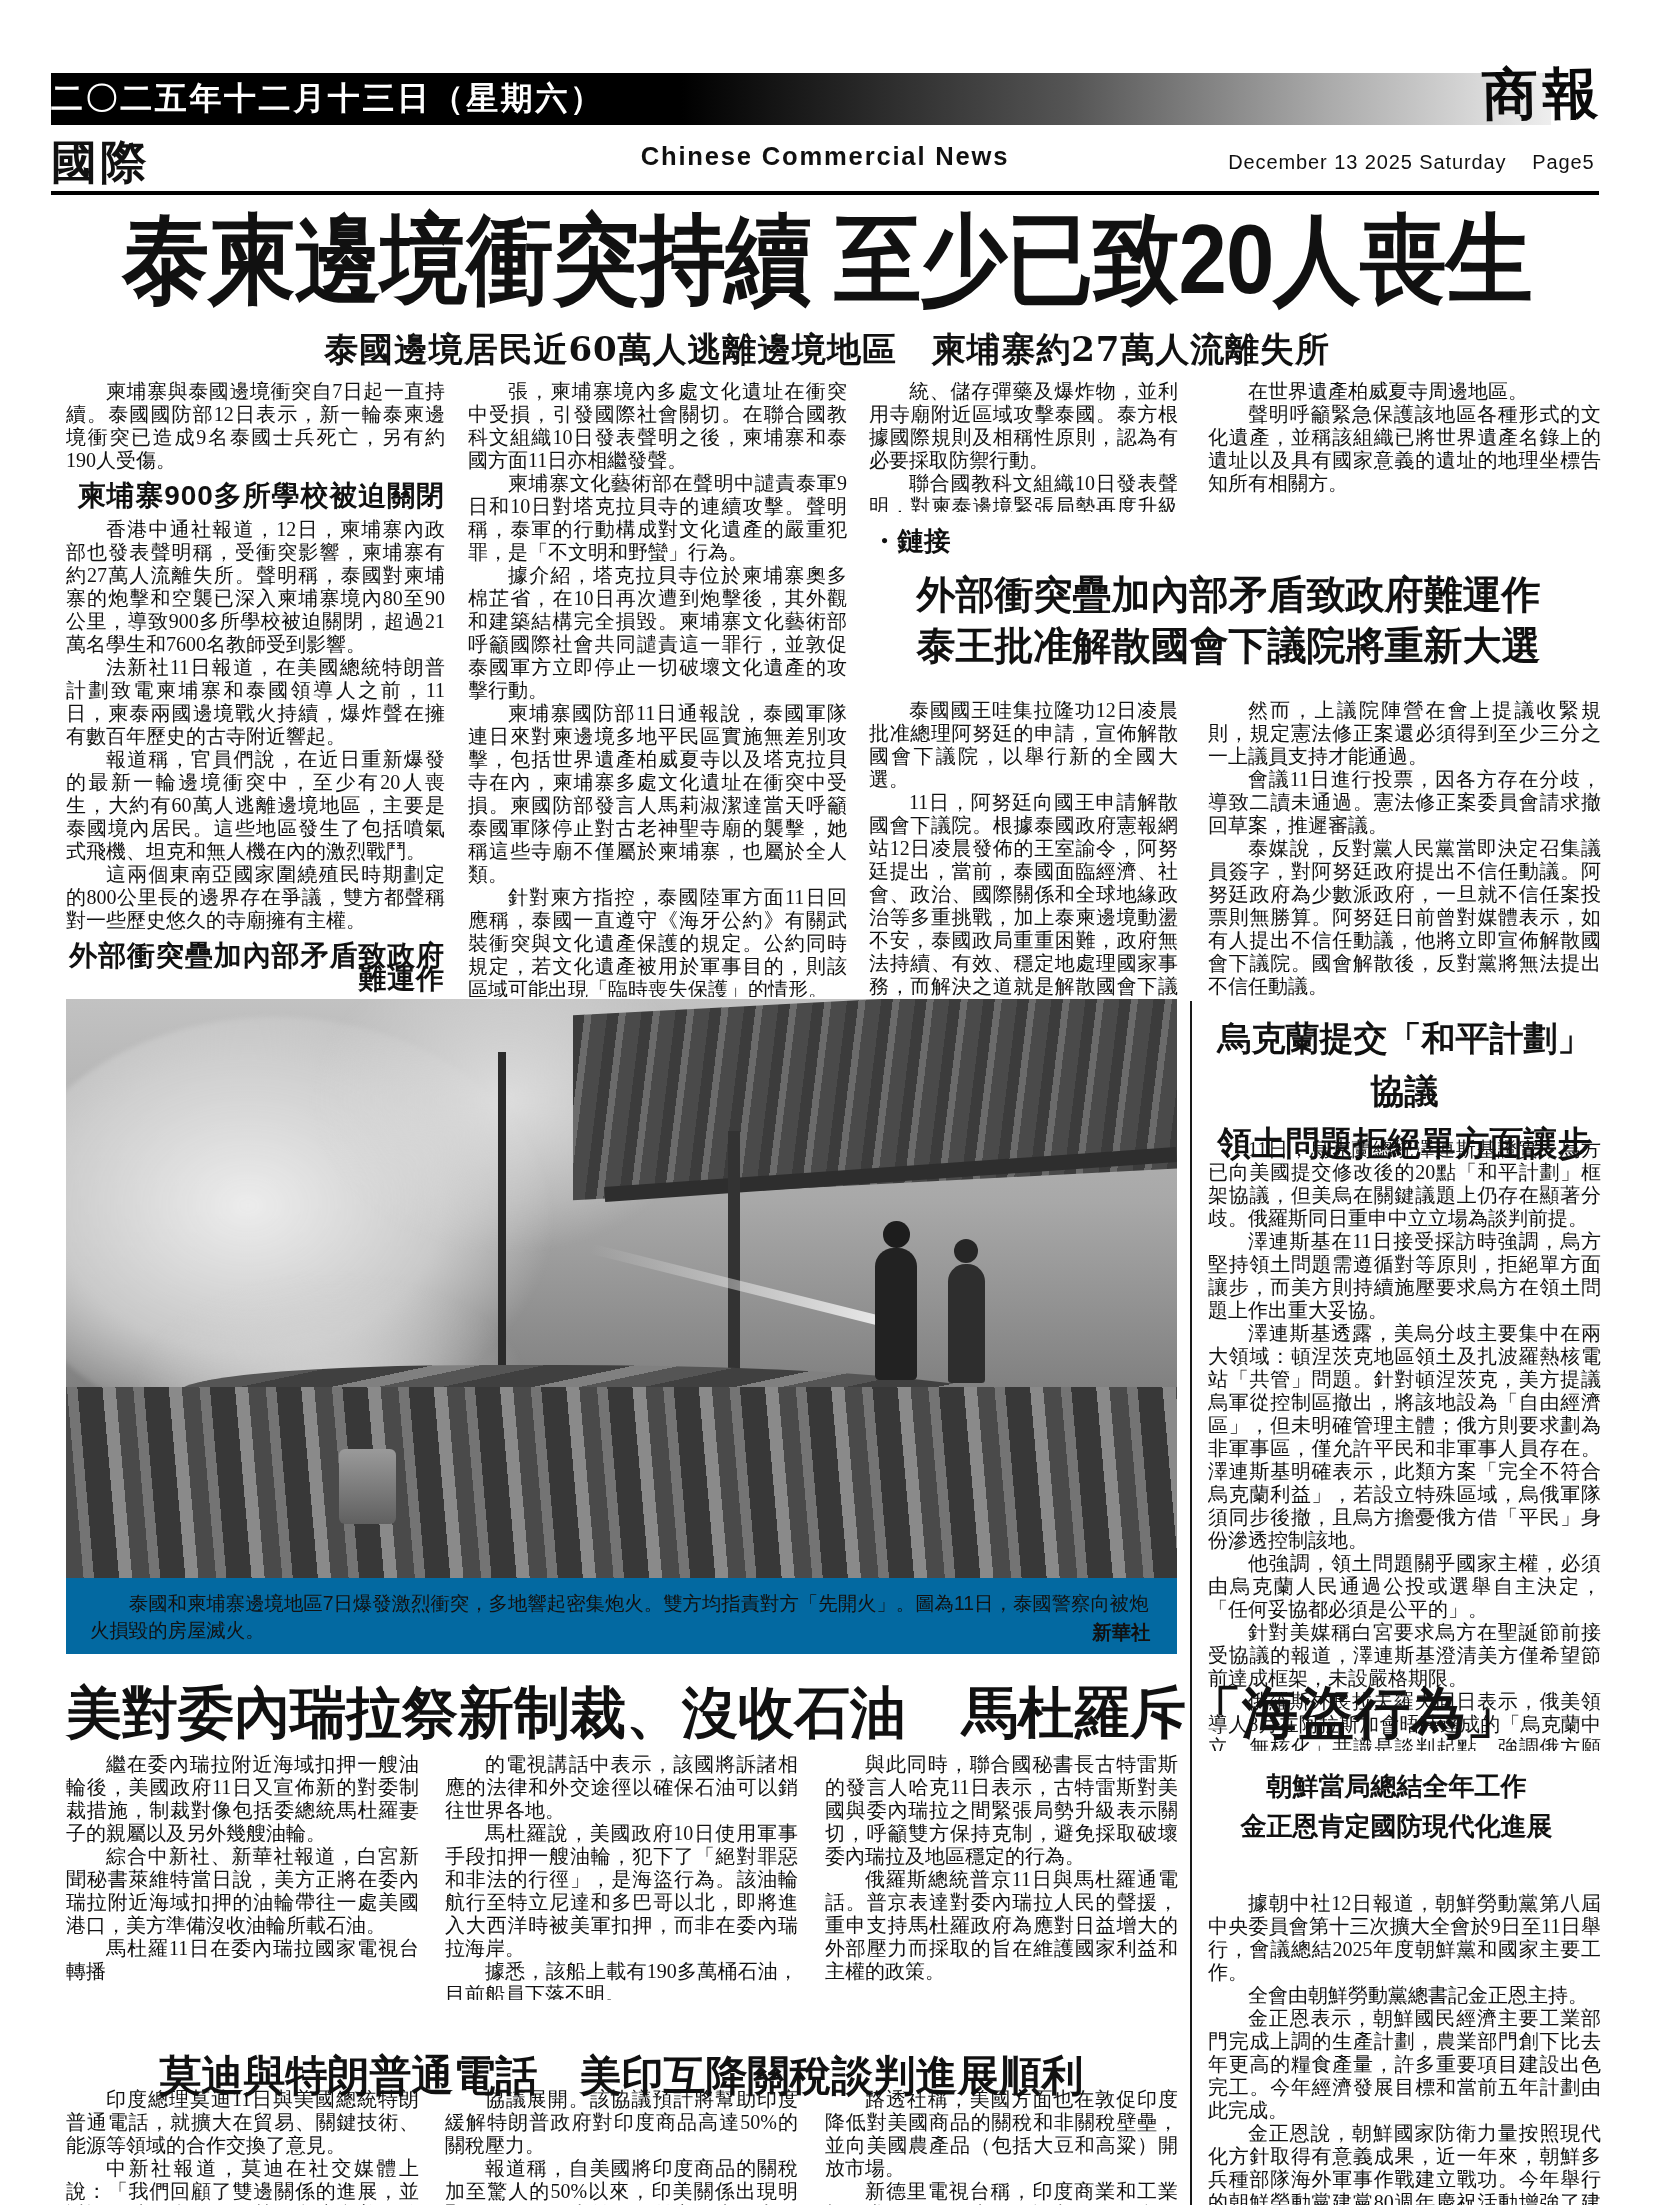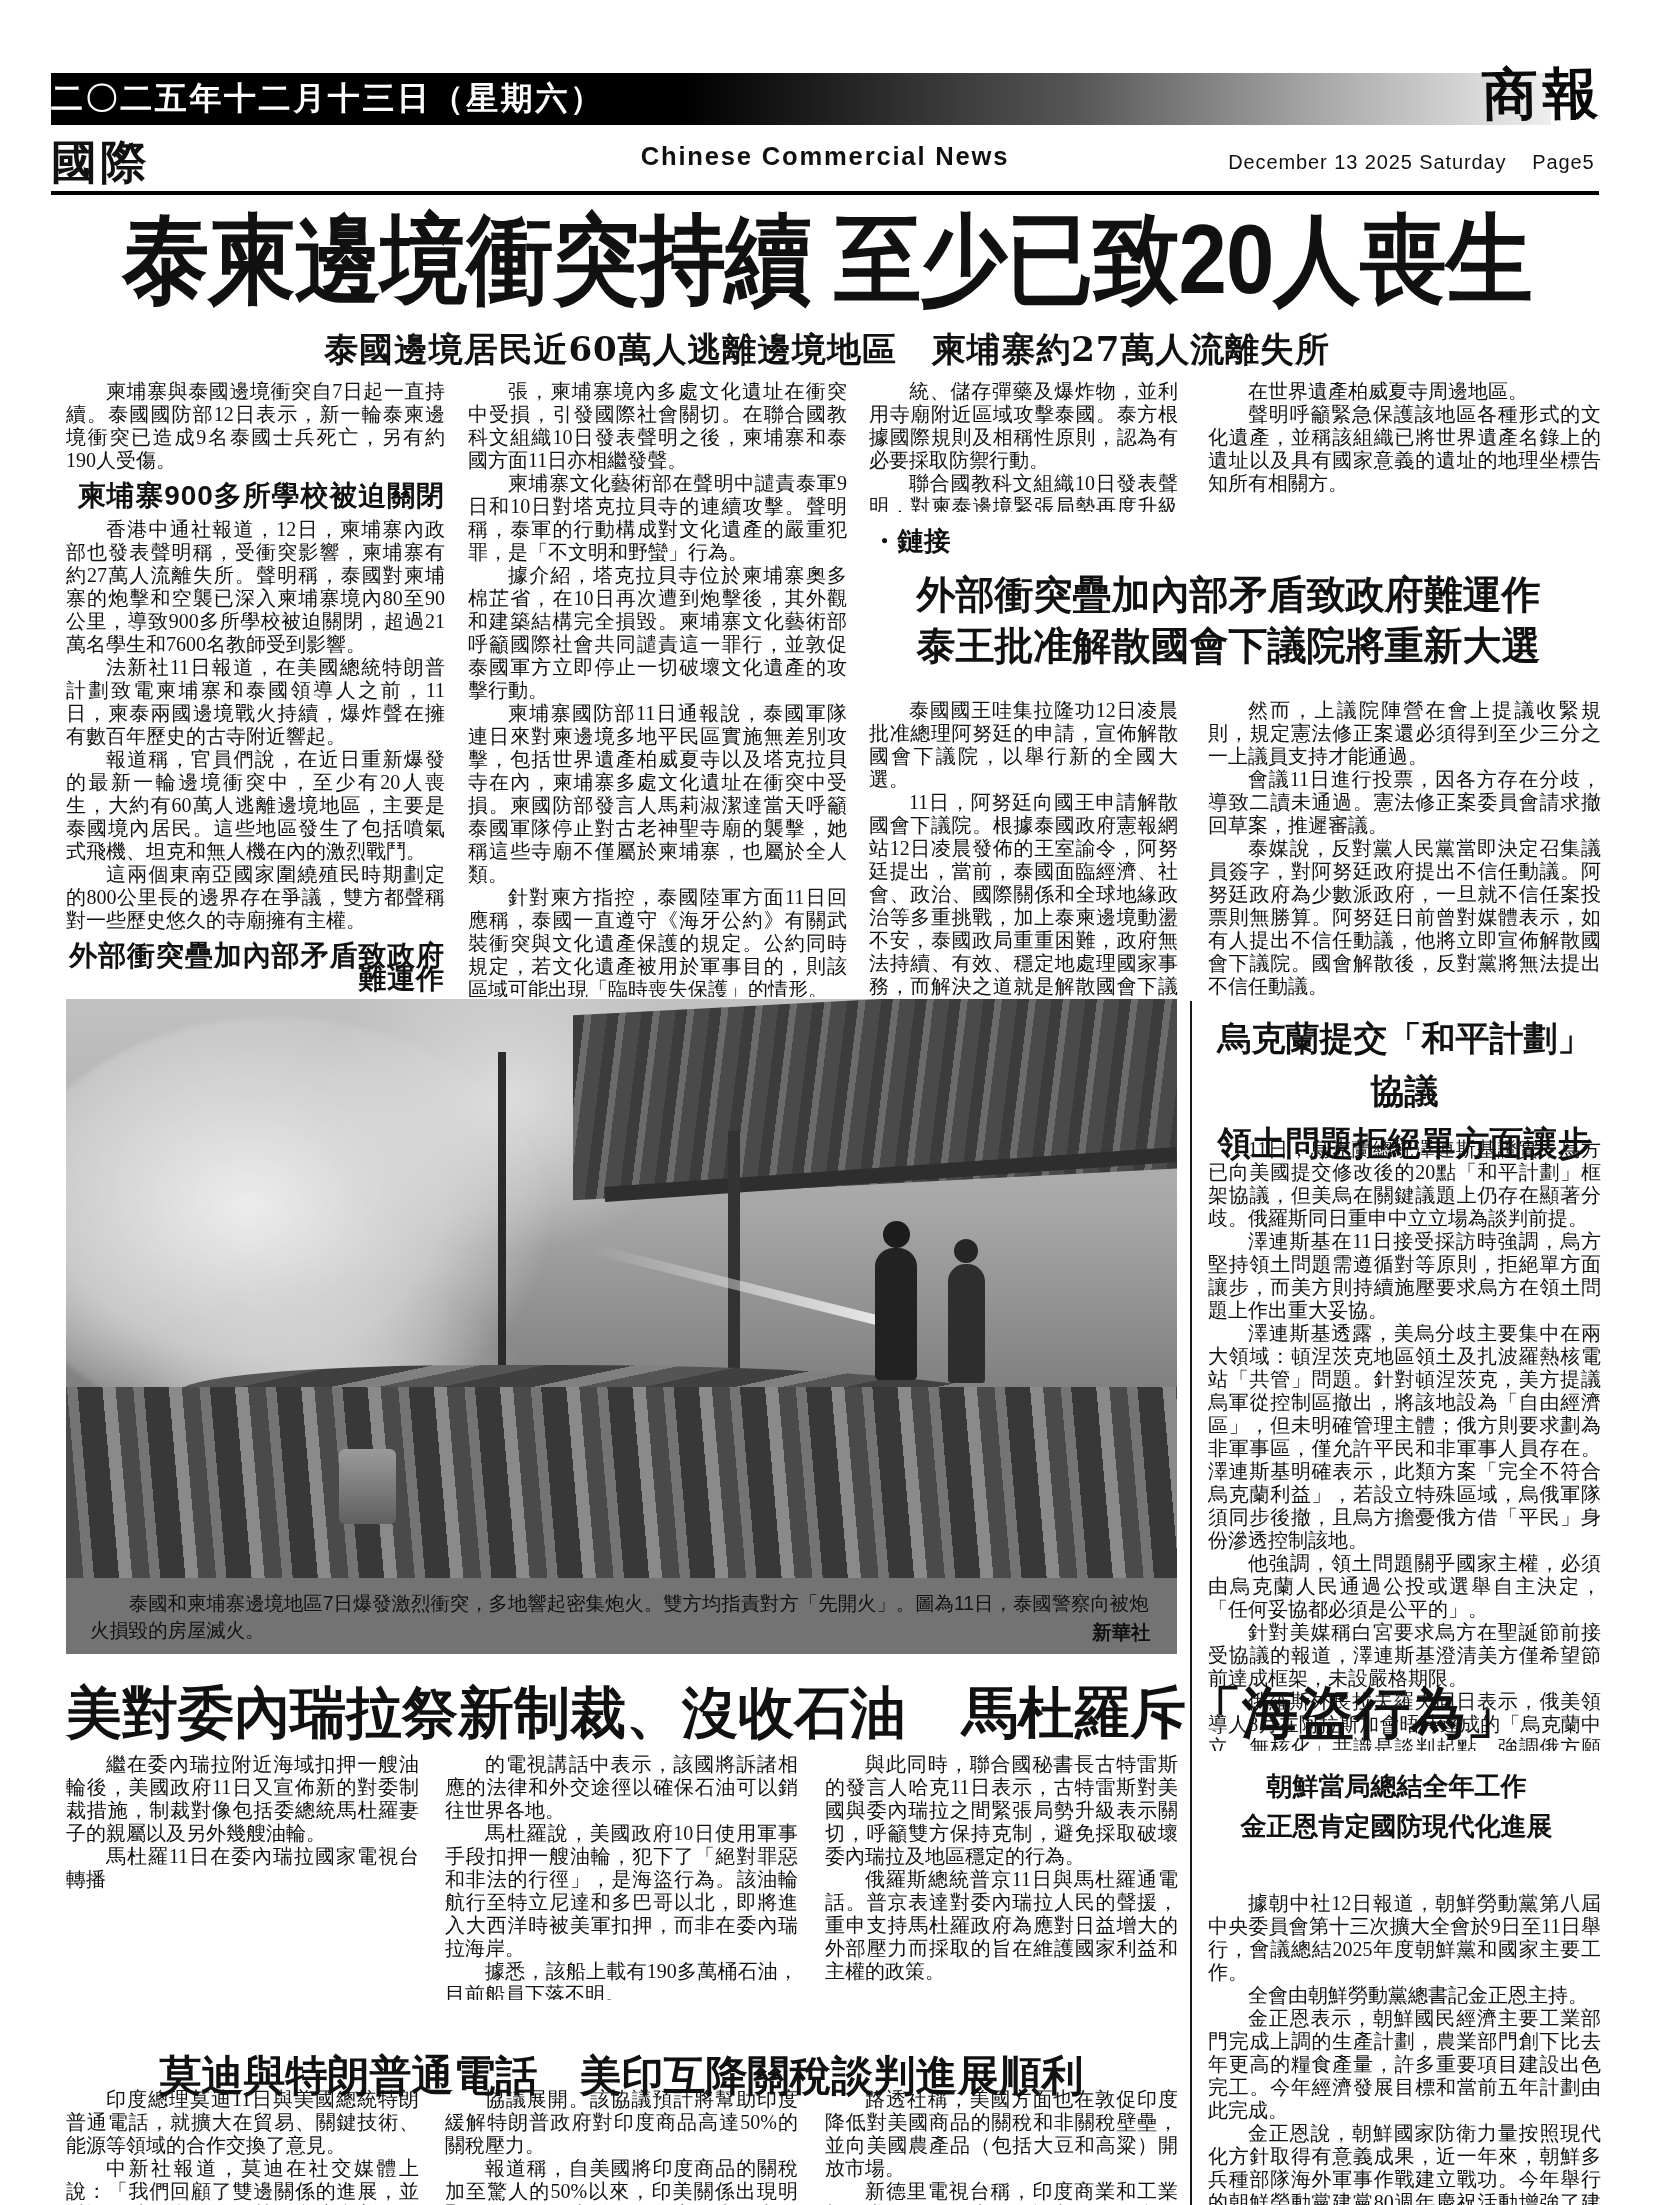--- a/index.html
+++ b/index.html
@@ -72,21 +72,21 @@
   #fig1{left:809px;top:249px;width:42px;height:132px;border-radius:18.5px 18.5px 4.4px 4.4px;}
   #fig1 .head{position:absolute;left:8px;top:-27px;width:26.5px;height:26.5px;border-radius:50%;background:#1d1d1d;}
   #fig2{left:882px;top:265px;width:37px;height:119px;border-radius:17.6px 17.6px 3.5px 3.5px;background:#2e2e2e;}
   #fig2 .head{position:absolute;left:6.2px;top:-25px;width:24px;height:24px;border-radius:50%;background:#262626;}
   #spray{left:520px;top:282px;width:309px;height:9.7px;border-radius:4.4px;transform:rotate(14deg);
         background:linear-gradient(to left,rgba(240,240,240,.95),rgba(240,240,240,0));}
   #barrel{left:273px;top:450px;width:57px;height:75px;border-radius:6.2px;
         background:linear-gradient(#9a9a9a,#606060);}
 
   
-  #caption-box{left:66px;top:1578px;width:1111px;height:76px;background:#737373;}
+  #caption-box{left:66px;top:1578px;width:1111px;height:76px;background:#0369a1;}
   #caption-text{position:absolute;left:24px;top:12.3px;width:1063px;font-size:19.4px;line-height:26.5px;
         text-indent:2em;font-family:"Liberation Sans",sans-serif;}
   #caption-src{position:absolute;right:26.5px;bottom:8px;font-size:19.4px;font-weight:bold;
         font-family:"Liberation Sans",sans-serif;}
 
   #vdivider{left:1190px;top:1001px;width:1.8px;height:1850px;background:#1a1a1a;}
 </style>
 </head>
 <body>
 
@@ -175,20 +175,21 @@
       </div>
   </div>
   <div id="caption-box" class="abs">
     <div id="caption-text">泰國和柬埔寨邊境地區7日爆發激烈衝突，多地響起密集炮火。雙方均指責對方「先開火」。圖為11日，泰國警察向被炮火損毀的房屋滅火。</div>
     <div id="caption-src">新華社</div>
   </div>
 
   <div class="art-hl" style="left:66px;top:1676px;width:1111px;font-size:56px;">美對委內瑞拉祭新制裁、沒收石油　馬杜羅斥「海盜行為」</div>
   <div class="colbox" style="left:66px;top:1753px;width:353px;height:247px;">
       <p class="para">繼在委內瑞拉附近海域扣押一艘油輪後，美國政府11日又宣佈新的對委制裁措施，制裁對像包括委總統馬杜羅妻子的親屬以及另外幾艘油輪。</p>
+      <p class="para">綜合中新社、新華社報道，白宮新聞秘書萊維特當日說，美方正將在委內瑞拉附近海域扣押的油輪帶往一處美國港口，美方準備沒收油輪所載石油。</p>
       <p class="para">馬杜羅11日在委內瑞拉國家電視台轉播</p>
     </div>
   <div class="colbox" style="left:445px;top:1753px;width:353px;height:247px;">
       <p class="para">的電視講話中表示，該國將訴諸相應的法律和外交途徑以確保石油可以銷往世界各地。</p>
       <p class="para">馬杜羅說，美國政府10日使用軍事手段扣押一艘油輪，犯下了「絕對罪惡和非法的行徑」，是海盜行為。該油輪航行至特立尼達和多巴哥以北，即將進入大西洋時被美軍扣押，而非在委內瑞拉海岸。</p>
       <p class="para">據悉，該船上載有190多萬桶石油，目前船員下落不明。</p>
     </div>
   <div class="colbox" style="left:825px;top:1753px;width:353px;height:247px;">
       <p class="para">與此同時，聯合國秘書長古特雷斯的發言人哈克11日表示，古特雷斯對美國與委內瑞拉之間緊張局勢升級表示關切，呼籲雙方保持克制，避免採取破壞委內瑞拉及地區穩定的行為。</p>
       <p class="para">俄羅斯總統普京11日與馬杜羅通電話。普京表達對委內瑞拉人民的聲援，重申支持馬杜羅政府為應對日益增大的外部壓力而採取的旨在維護國家利益和主權的政策。</p>

